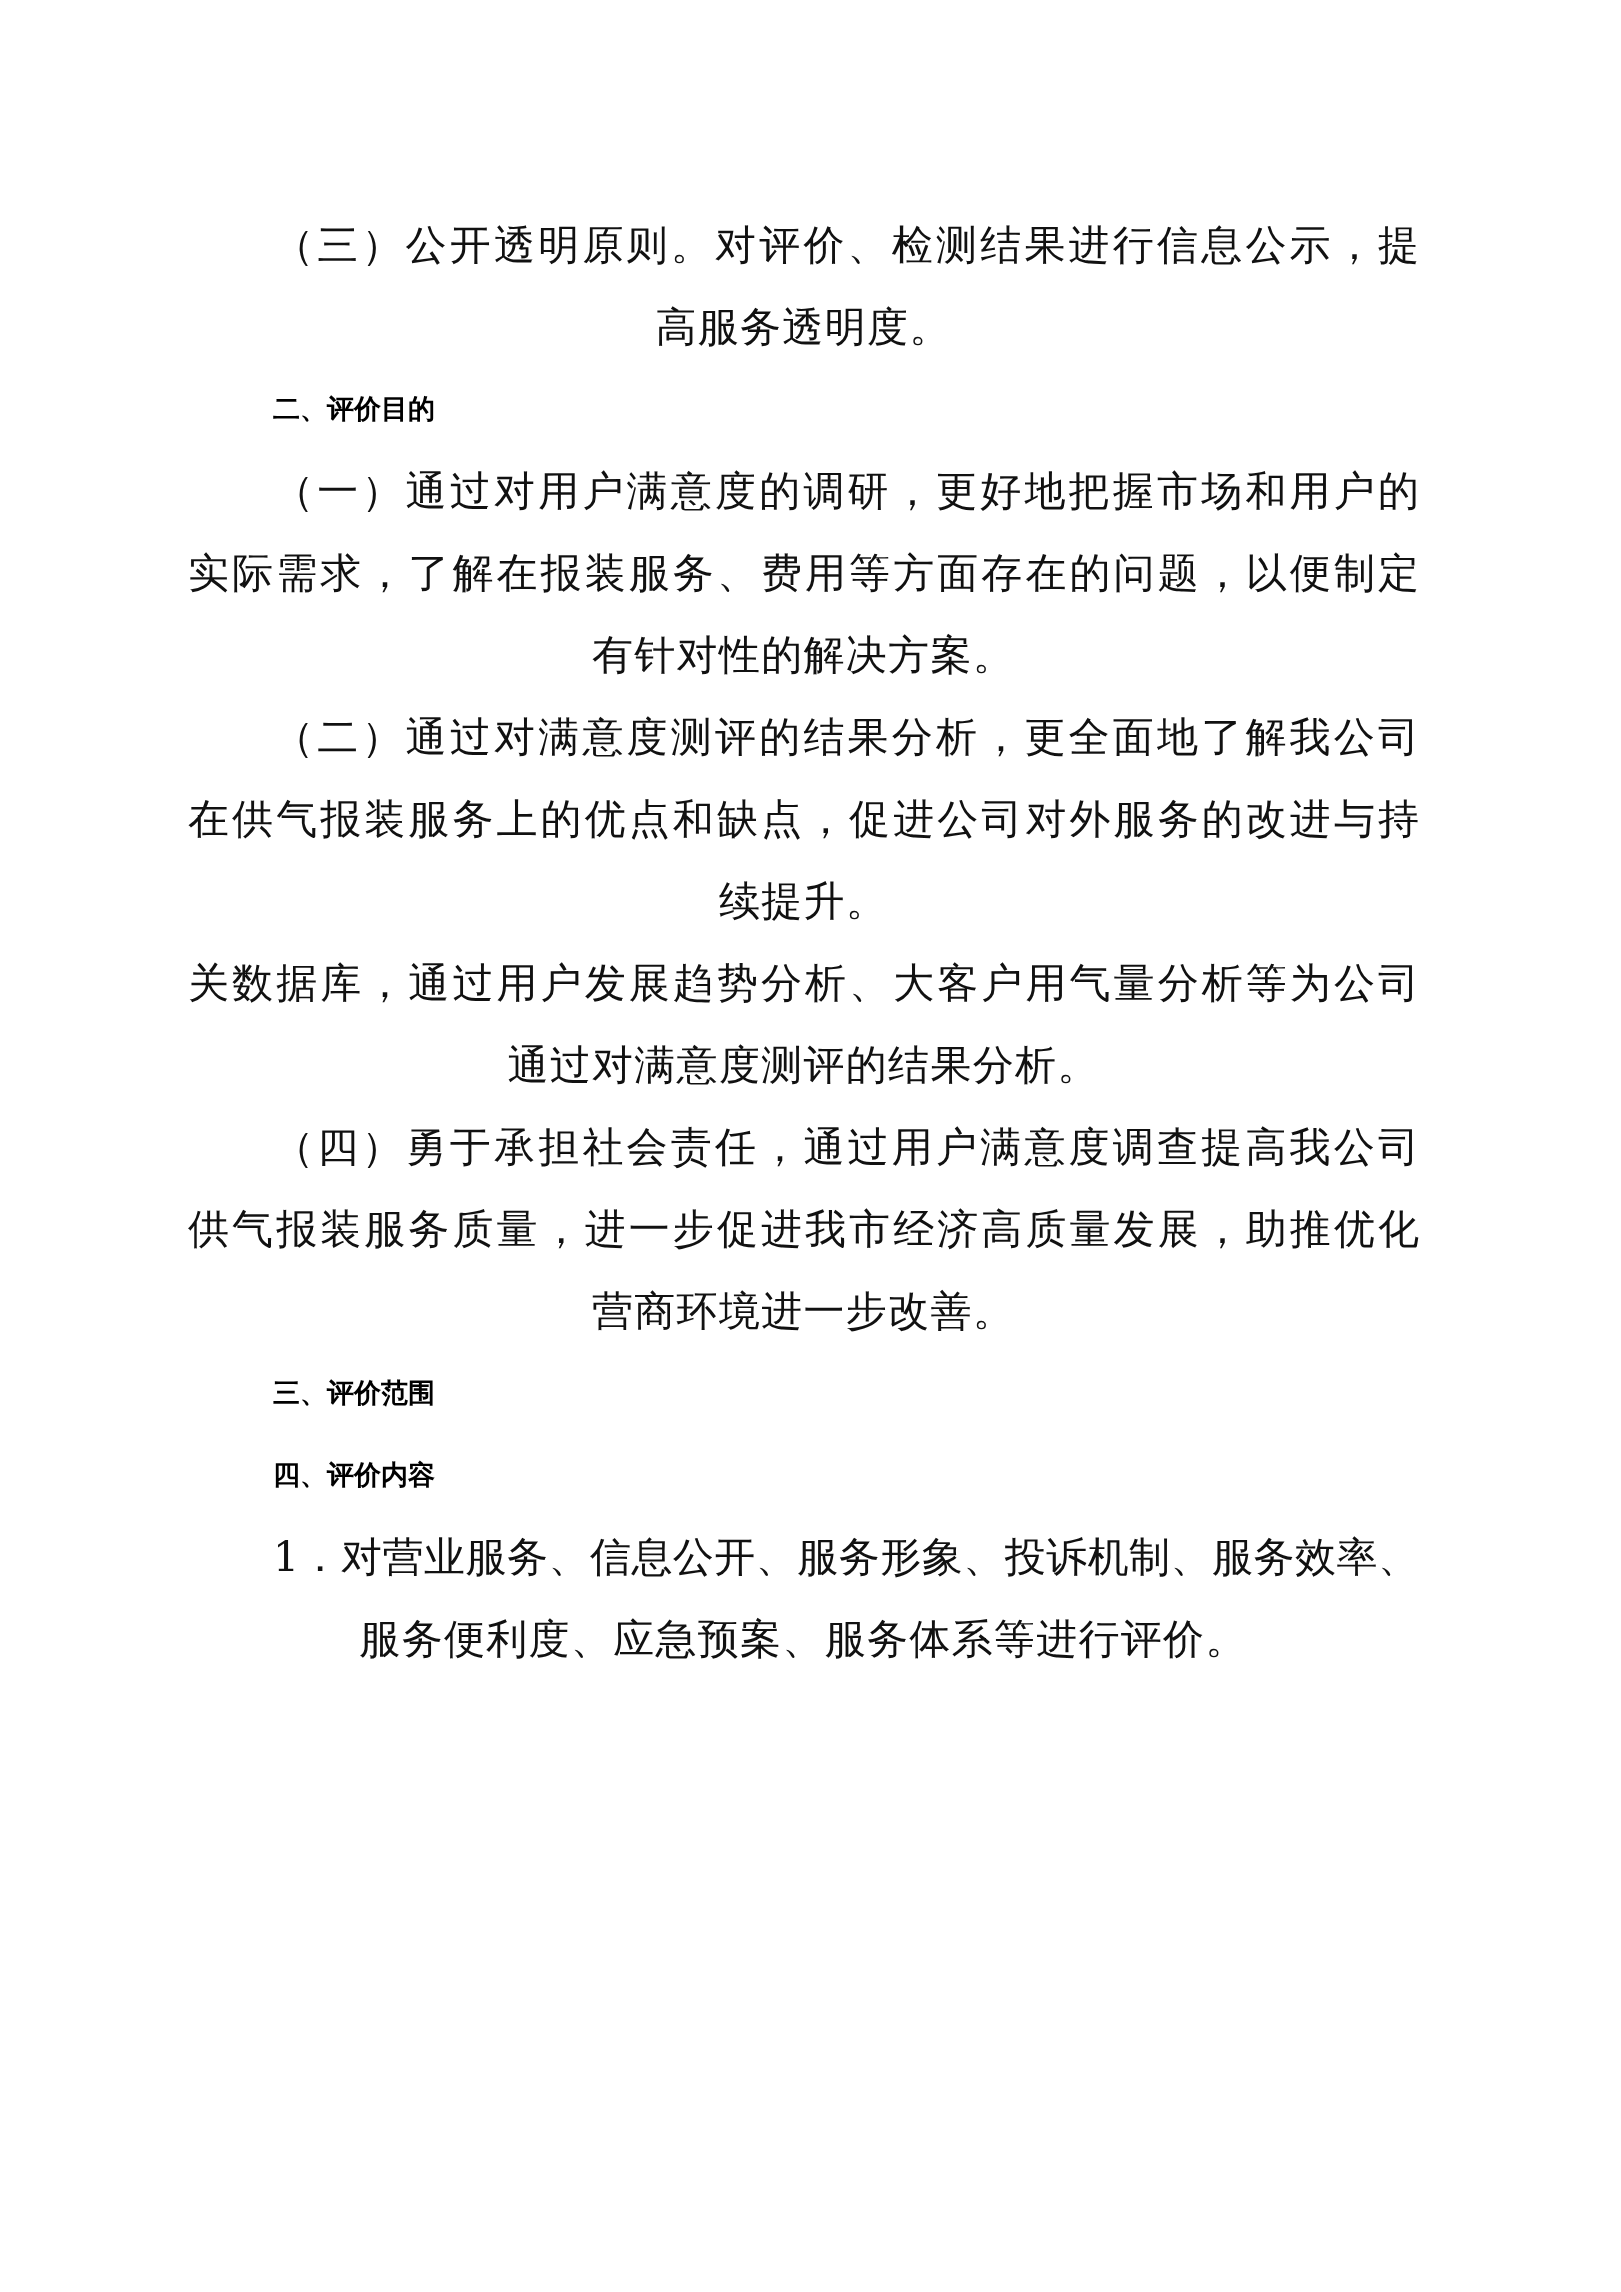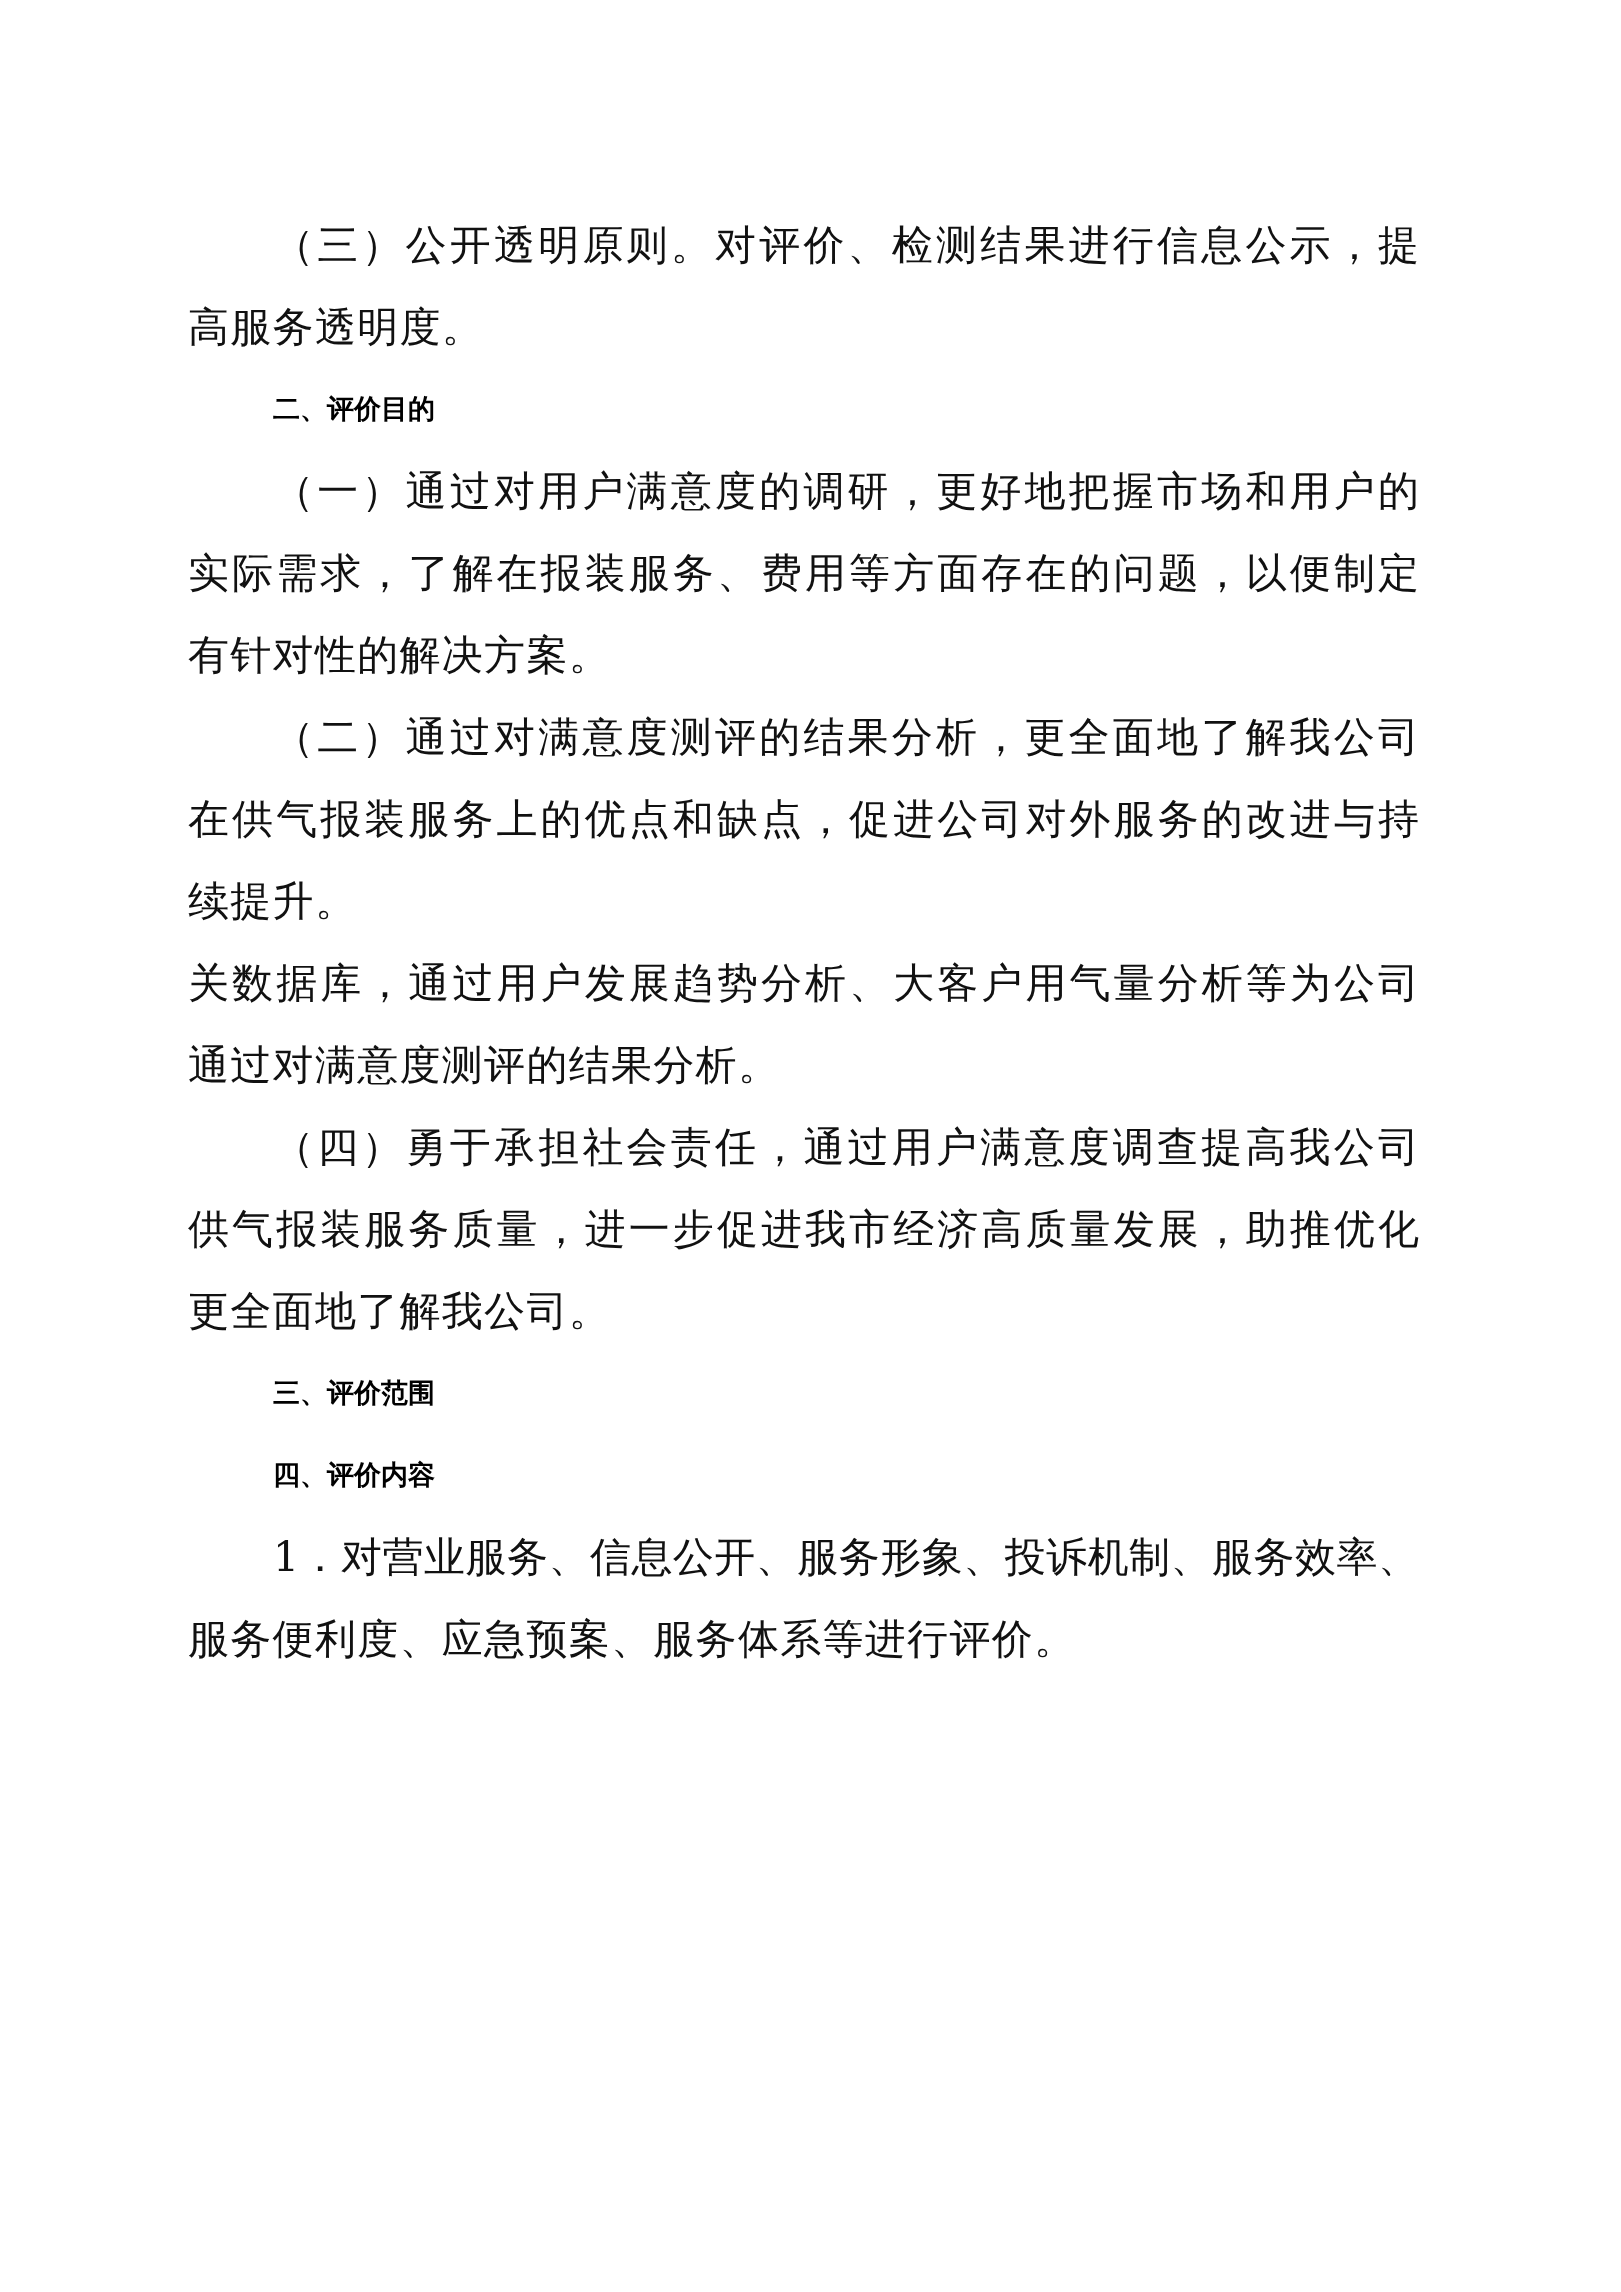--- a/index.html
+++ b/index.html
@@ -26,21 +26,21 @@
       font-size: 41px;
       font-family: "DejaVu Serif", "Liberation Serif", serif;
       white-space: nowrap;
       letter-spacing: 0;
     }
     .line.full {
       text-align: justify;
       text-align-last: justify;
     }
     .line.last {
-      text-align: left;
+      text-align: center;
       letter-spacing: 1.3px;
     }
     .line.indent {
       padding-left: 85px;
     }
     .heading {
       height: 82px;
       line-height: 82px;
       font-size: 27px;
       font-family: "DejaVu Sans", "Liberation Sans", sans-serif;
@@ -76,21 +76,21 @@
   </div>
 
   <div class="para">
     <div class="line full">关数据库，通过用户发展趋势分析、大客户用气量分析等为公司</div>
     <div class="line last">通过对满意度测评的结果分析。</div>
   </div>
 
   <div class="para">
     <div class="line full indent">（四）勇于承担社会责任，通过用户满意度调查提高我公司</div>
     <div class="line full">供气报装服务质量，进一步促进我市经济高质量发展，助推优化</div>
-    <div class="line last">更全面地了解我公司。</div>
+    <div class="line last">营商环境进一步改善。</div>
   </div>
 
   <div class="heading">三、评价范围</div>
 
 
   <div class="heading">四、评价内容</div>
 
   <div class="para">
     <div class="line full indent">1．对营业服务、信息公开、服务形象、投诉机制、服务效率、</div>
     <div class="line last">服务便利度、应急预案、服务体系等进行评价。</div>

